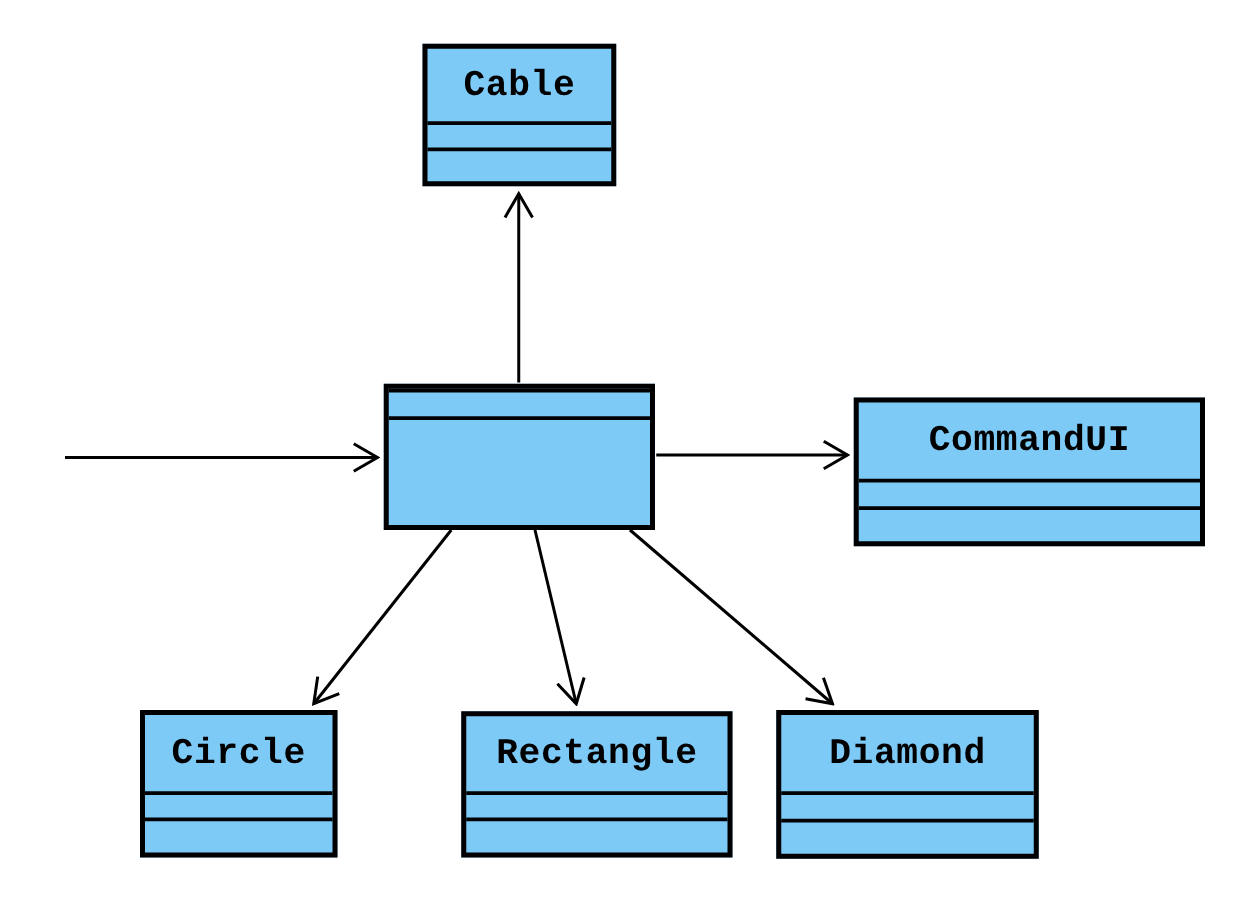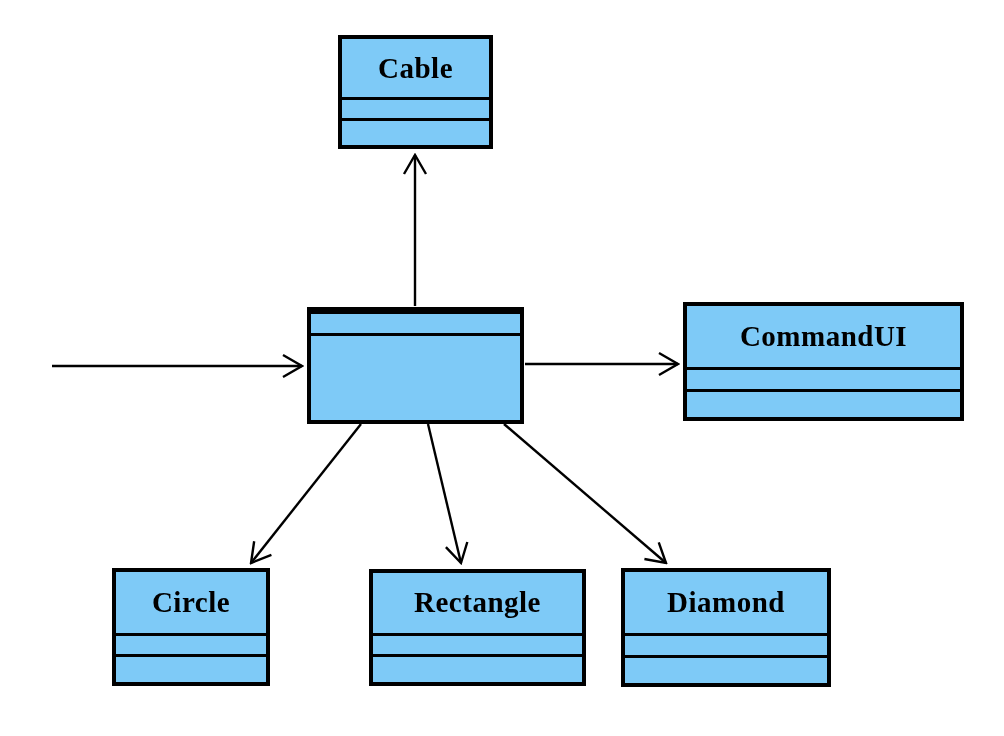--- a/index.html
+++ b/index.html
@@ -22,20 +22,21 @@
     width: 1004px;
     height: 736px;
   }
   .uml-node {
     position: absolute;
     box-sizing: border-box;
     background: #7ecaf7;
     border: 4px solid #000000;
     display: flex;
     flex-direction: column;
+    font-family: Liberation Mono, monospace;
   }
   .uml-title {
     flex: 0 0 55%;
     display: flex;
     align-items: center;
     justify-content: center;
     font-weight: bold;
     font-size: 29px;
     color: #000000;
     letter-spacing: 0.5px;
@@ -72,21 +73,21 @@
     <div class="uml-title">Cable</div>
     <div class="uml-attrs"></div>
     <div class="uml-ops"></div>
   </div>
 
   <div class="uml-node" style="left:307px; top:307px; width:217px; height:117px;">
     <div class="uml-attrs"></div>
     <div class="uml-ops"></div>
   </div>
 
-  <div class="uml-node" style="left:683px; top:302px; width:281px; height:119px;justify-content:center;">
+  <div class="uml-node" style="left:683px; top:318px; width:281px; height:119px;justify-content:center;">
     <div class="uml-title">CommandUI</div>
     <div class="uml-attrs"></div>
     <div class="uml-ops"></div>
   </div>
 
   <div class="uml-node" style="left:112px; top:568px; width:158px; height:118px;">
     <div class="uml-title">Circle</div>
     <div class="uml-attrs"></div>
     <div class="uml-ops"></div>
   </div>

